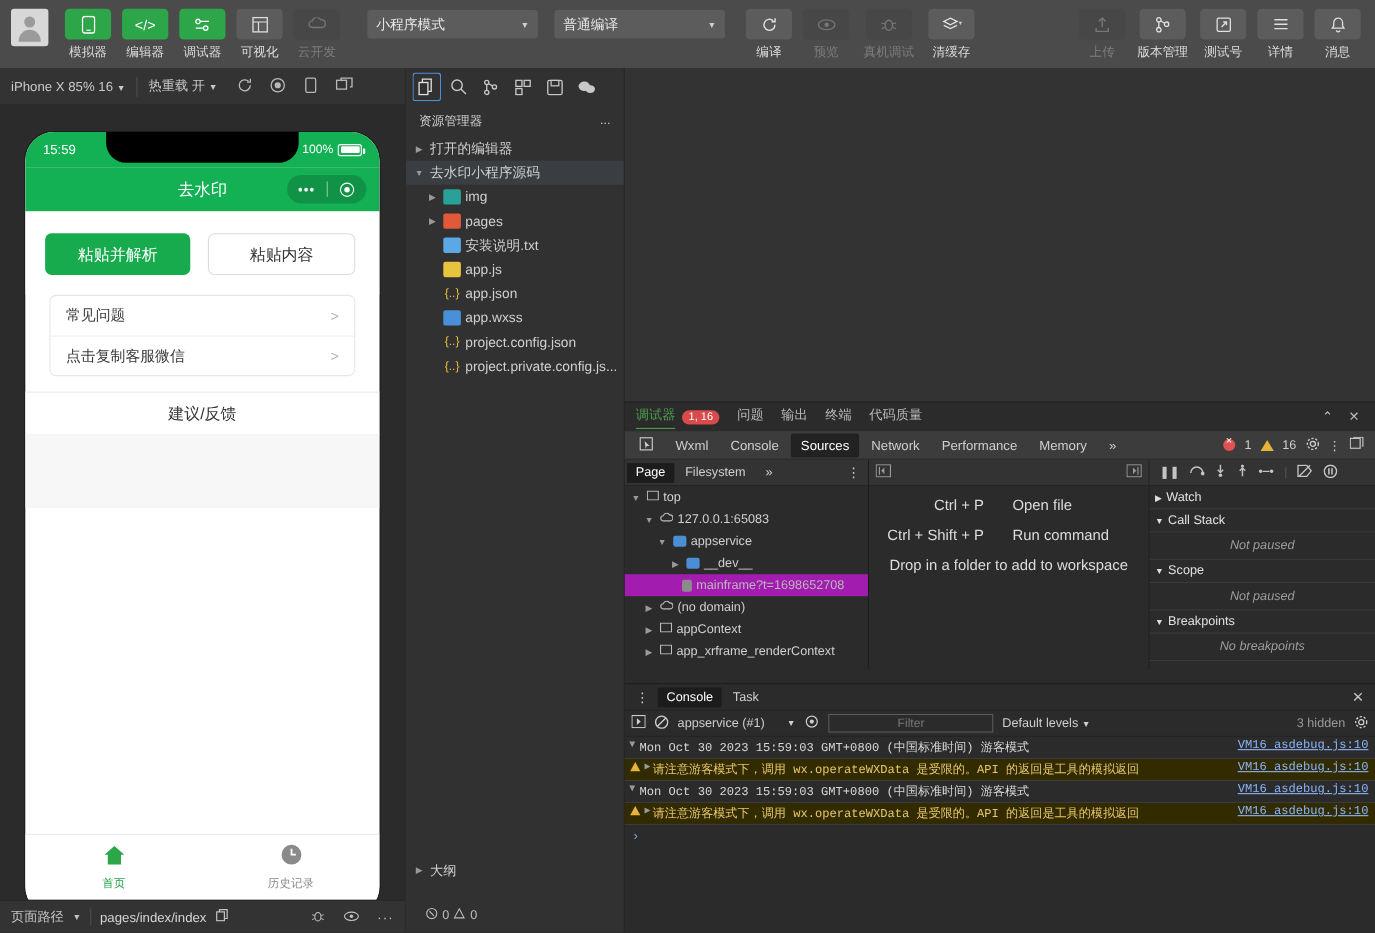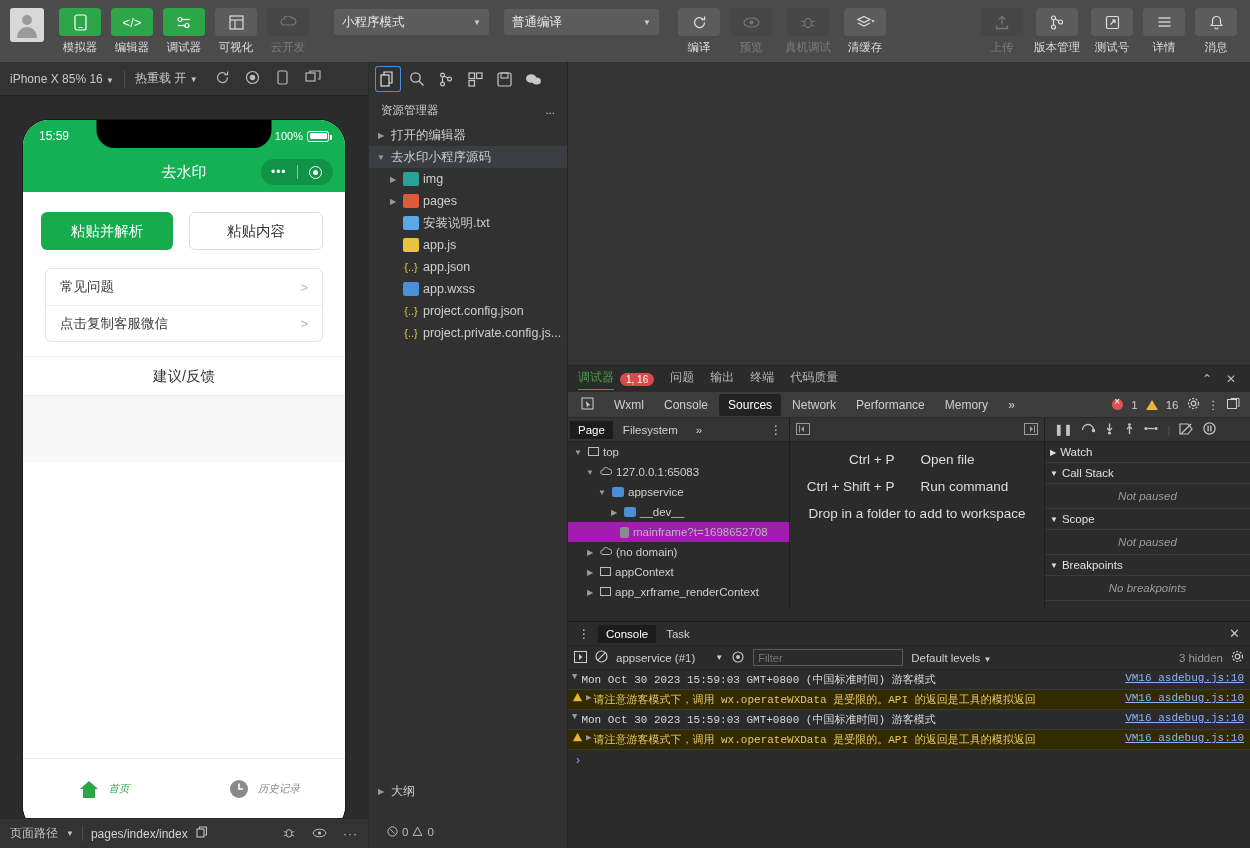--- a/index.html
+++ b/index.html
@@ -98,22 +98,22 @@
      padding:0 14px; font-size:13.5px; color:#3a3a3a;gap:40px; }
   .listrow + .listrow { border-top:1px solid #efefef; }
   .listrow .chev { color:#b5b5b5; font-size:13px; }
   .feedback { background:#fff; margin-top:14px; border-top:1px solid #ececec;
      border-bottom:1px solid #ececec; height:40px; display:flex; align-items:center;
      justify-content:center; font-size:14.5px; color:#333; }
   .gap { background:#f7f7f7; height:66px; }
 
   .tabbar { position:absolute; left:0; right:0; bottom:0; height:74px; background:#fff;
      border-top:1px solid #e8e8e8; display:flex; }
-  .tab { flex:1; display:flex; flex-direction:row; align-items:center;
-     justify-content:center; padding-bottom:14px; gap:9px;font-style:italic; }
+  .tab { flex:1; display:flex; flex-direction:column; align-items:center;
+     justify-content:center; padding-bottom:14px; gap:9px; }
   .tab .lbl { font-size:10.5px; }
   .tab.active .lbl { color:#2ca649; }
   .tab .lbl { color:#8a8a8a; }
   .homebar { position:absolute; bottom:6px; left:50%; transform:translateX(-50%);
      width:110px; height:4px; border-radius:2px; background:#1c1c1c; }
 
   .pathbar { position:absolute; left:0; bottom:0; width:368px; height:30px;
      background:#333; display:flex; align-items:center; padding:0 10px; gap:8px;
      font-size:12px; color:#c3c3c3; border-top:1px solid #262626; }
   .pathbar .mono { color:#d5d5d5; }
@@ -193,21 +193,21 @@
 
   .console { position:absolute; left:0; bottom:0; width:682px; height:227px;
      background:#2b2b2b; border-top:1px solid #1d1d1d; }
   .conhdr { height:24px; display:flex; align-items:center; gap:2px; padding:0 4px;
      border-bottom:1px solid #242424; }
   .conhdr .t { font-size:11.5px; color:#cfcfcf; padding:3px 8px; }
   .conhdr .t.on { background:#1c1c1c; color:#fff; }
   .conbar { height:24px; display:flex; align-items:center; gap:8px; padding:0 6px;
      font-size:11.5px; color:#cfcfcf; border-bottom:1px solid #242424; }
   .filterin { width:150px; height:17px; background:#2b2b2b; border:1px solid #5a5a5a;
-     color:#9a9a9a; font-size:11px; padding:0 4px; font-family:"Liberation Sans",sans-serif;}
+     color:#9a9a9a; font-size:11px; padding:0 4px; font-family:"Liberation Sans",sans-serif;text-align:center;}
   .csel { display:flex; align-items:center; gap:20px; }
   .msggrp { border-bottom:1px solid #3a3a3a; }
   .msgline { display:flex; align-items:flex-start; padding:2px 6px 2px 4px;
      font-family:"Liberation Mono","DejaVu Sans Mono",monospace; font-size:11px; }
   .msgline .txt { flex:1; color:#d8d8d8; }
   .msgline .src { color:#8ab4f8; text-decoration:underline; font-size:11px;
      white-space:nowrap; margin-left:8px; }
   .warnline { background:#332b00; border-bottom:1px solid #3a3a3a; }
   .warnline .txt { color:#e7c66b; }
   .prompt { color:#7aa7e0; font-size:12px; padding:3px 8px; }

